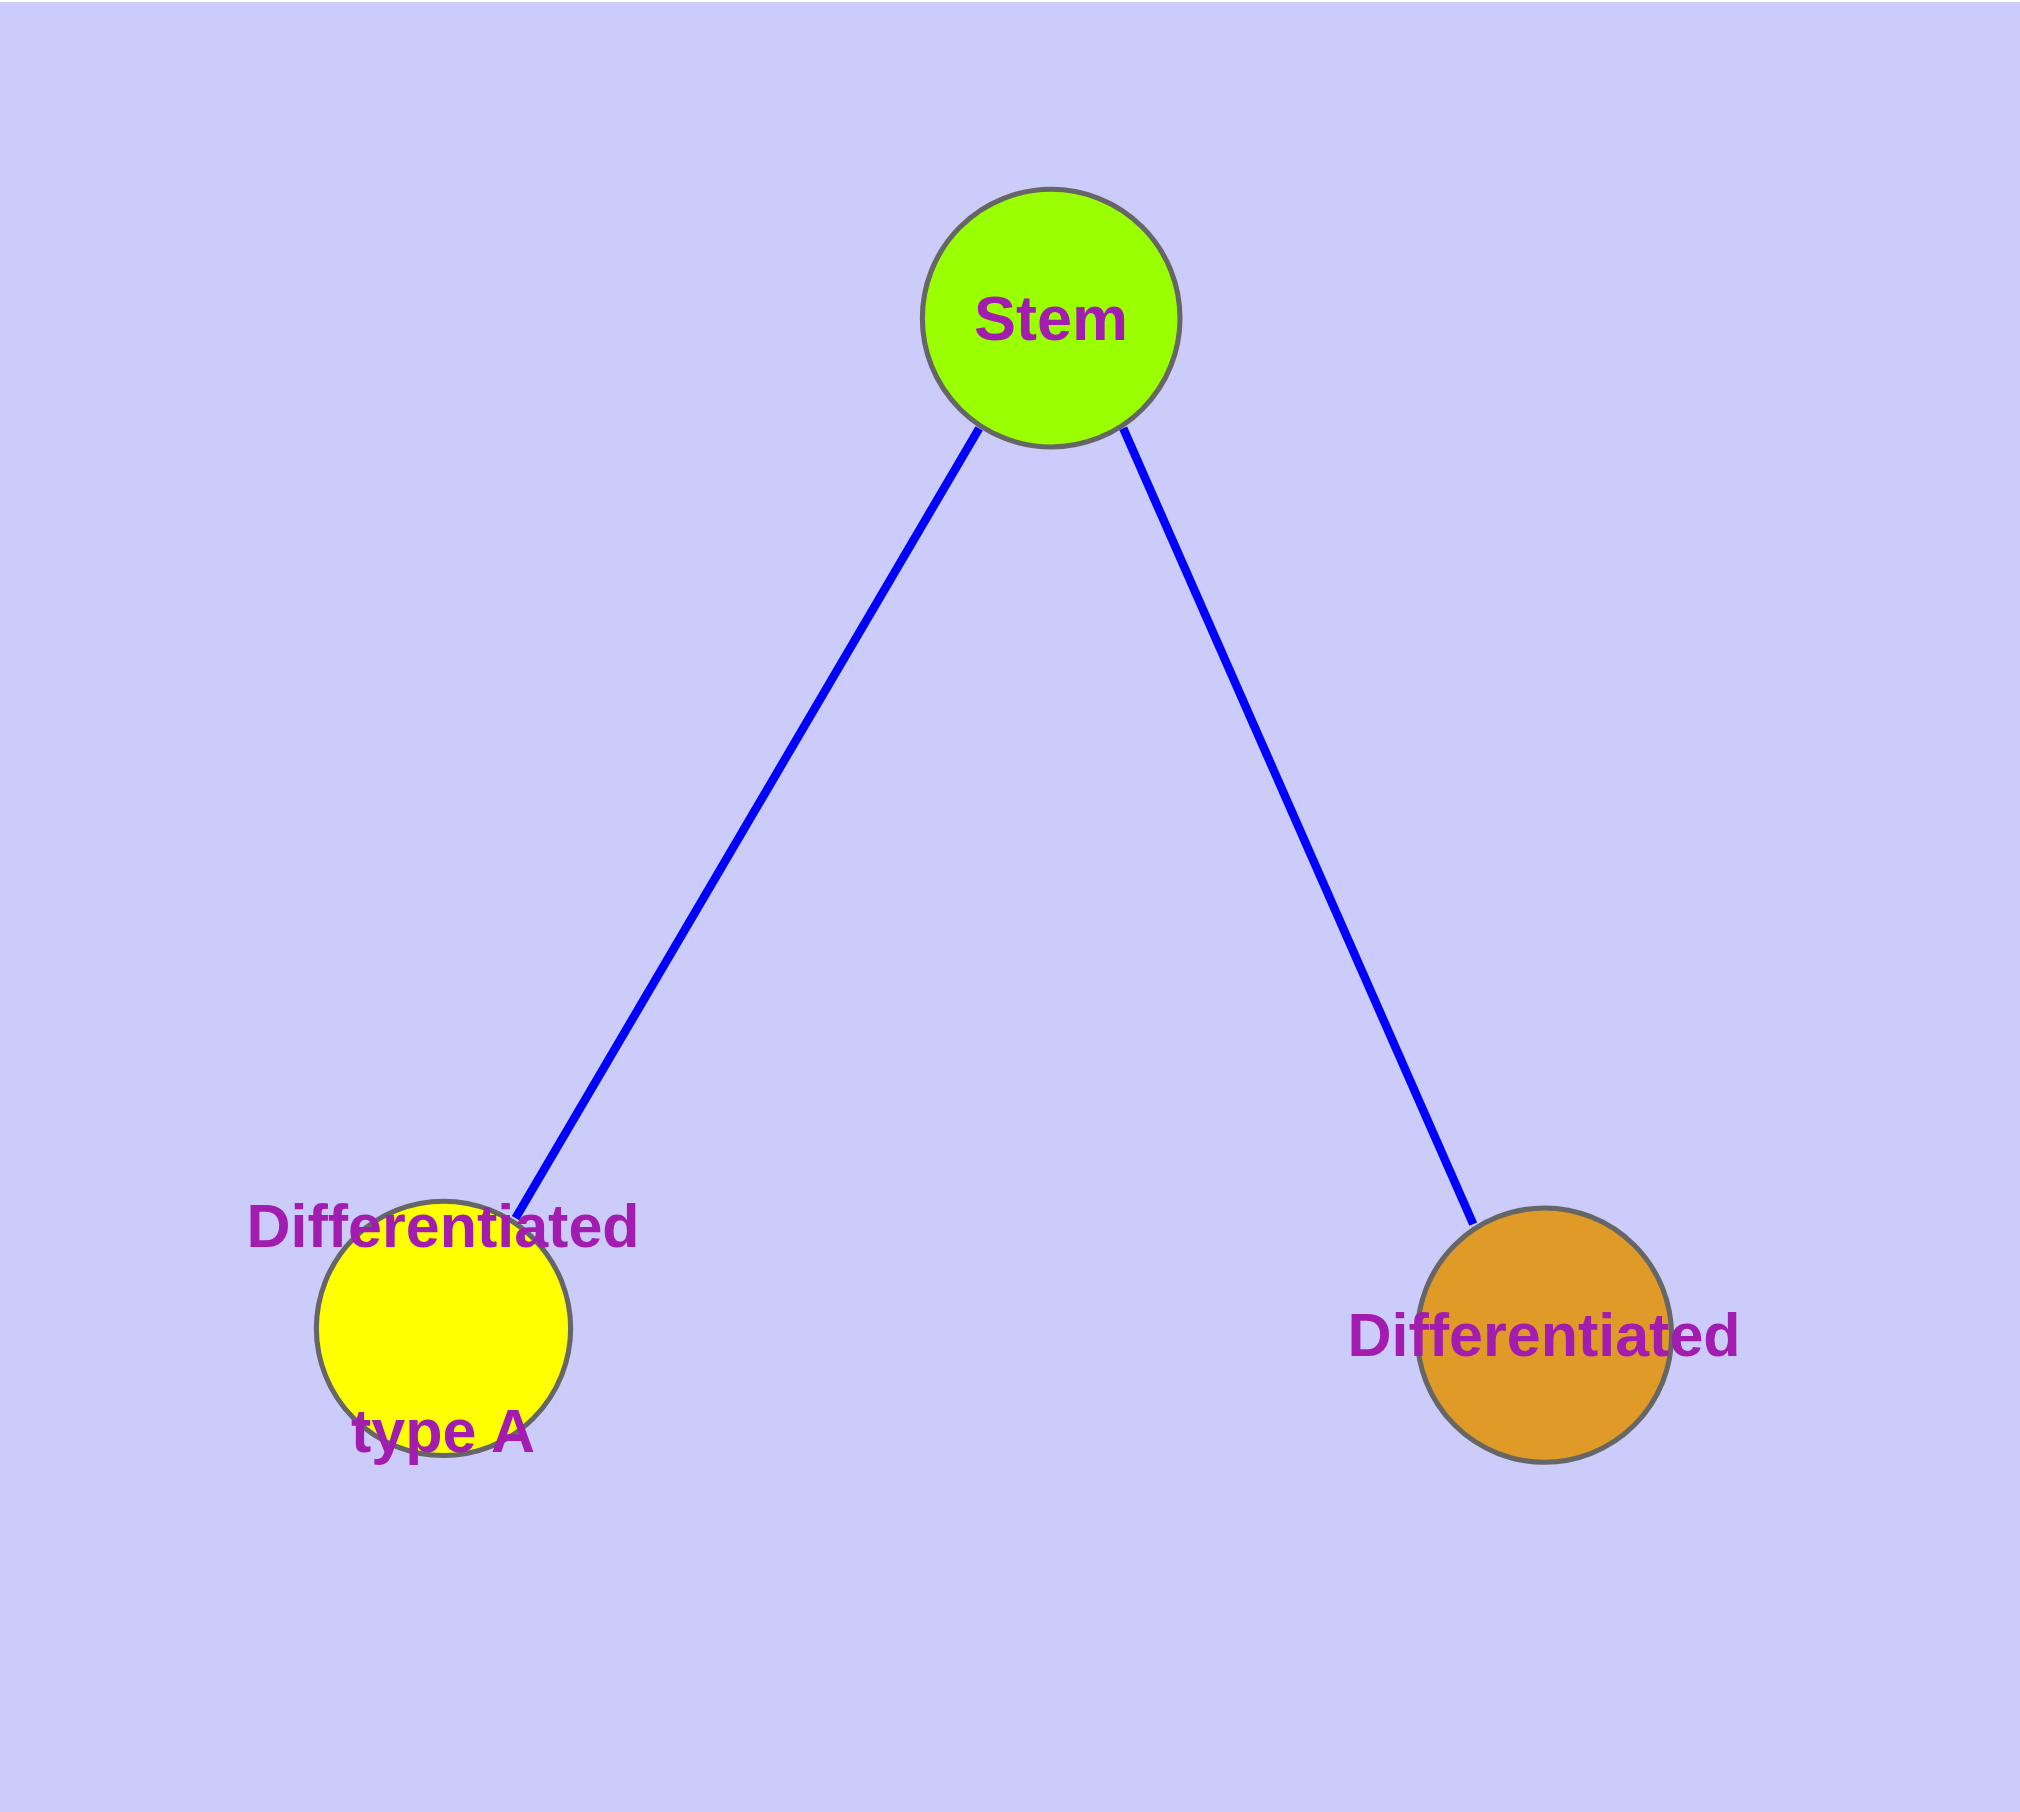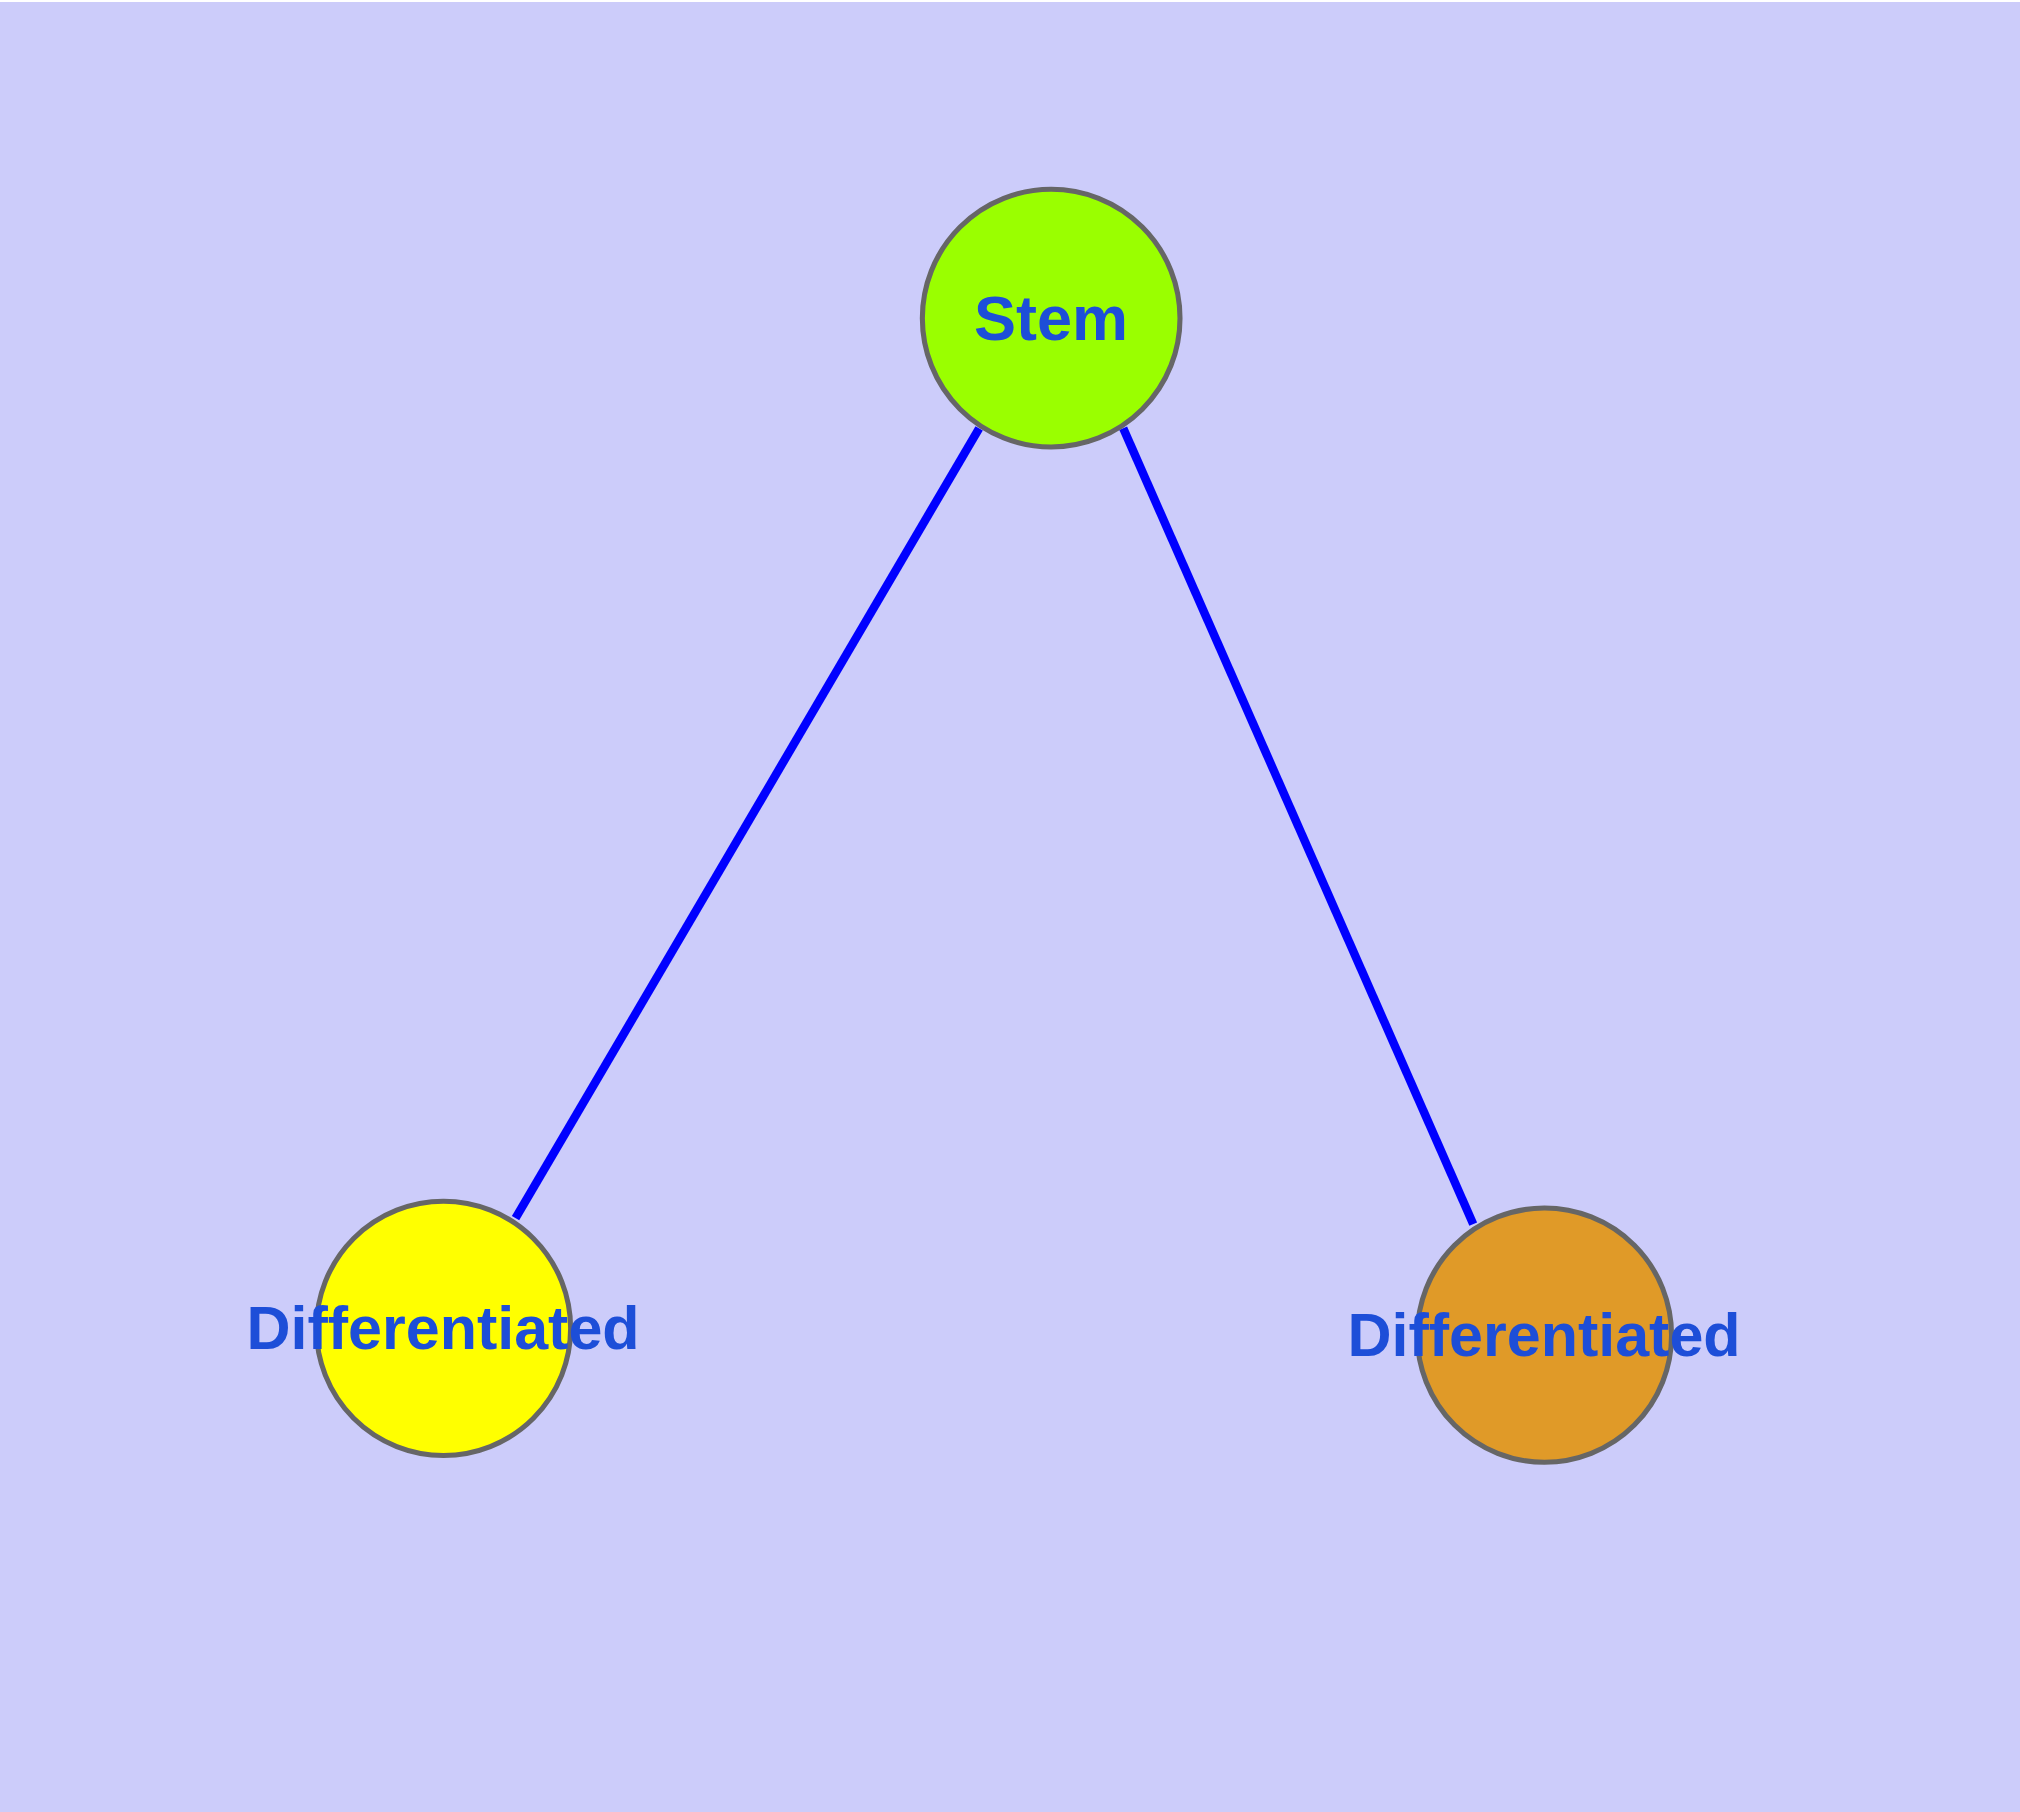--- a/index.html
+++ b/index.html
@@ -25,21 +25,21 @@
   #graph-svg {
     position: absolute;
     left: 0;
     top: 0;
     width: 2021px;
     height: 1812px;
     display: block;
   }
   .node-label {
     position: absolute;
-    color: #1d4ed8;
+    color: #a21caf;
     font-family: "Liberation Sans", sans-serif;
     font-weight: bold;
     text-align: center;
     white-space: pre;
     line-height: 1.12;
     pointer-events: none;
     transform: translate(-50%, -50%);
   }
   .node-label.single {
     font-size: 63px;
@@ -62,20 +62,21 @@
       <circle cx="1240" cy="373" r="152" fill="#9aff00" stroke="#666666" stroke-width="6"></circle>
       <circle cx="523" cy="1565" r="150" fill="#ffff00" stroke="#666666" stroke-width="6"></circle>
       <circle cx="1822" cy="1573" r="150" fill="#e09a28" stroke="#666666" stroke-width="6"></circle>
     </g>
   </svg>
 
   <div class="node-label single" style="left:1051px; top:316px;">Stem</div>
 
   <div class="node-label multi" style="left:443px; top:1326px;">
     <div>Differentiated</div>
+    <div>type A</div>
   </div>
 
   <div class="node-label multi" style="left:1544px; top:1333px;">
     <div>Differentiated</div>
   </div>
 
 </div>
 
 
 </body></html>

